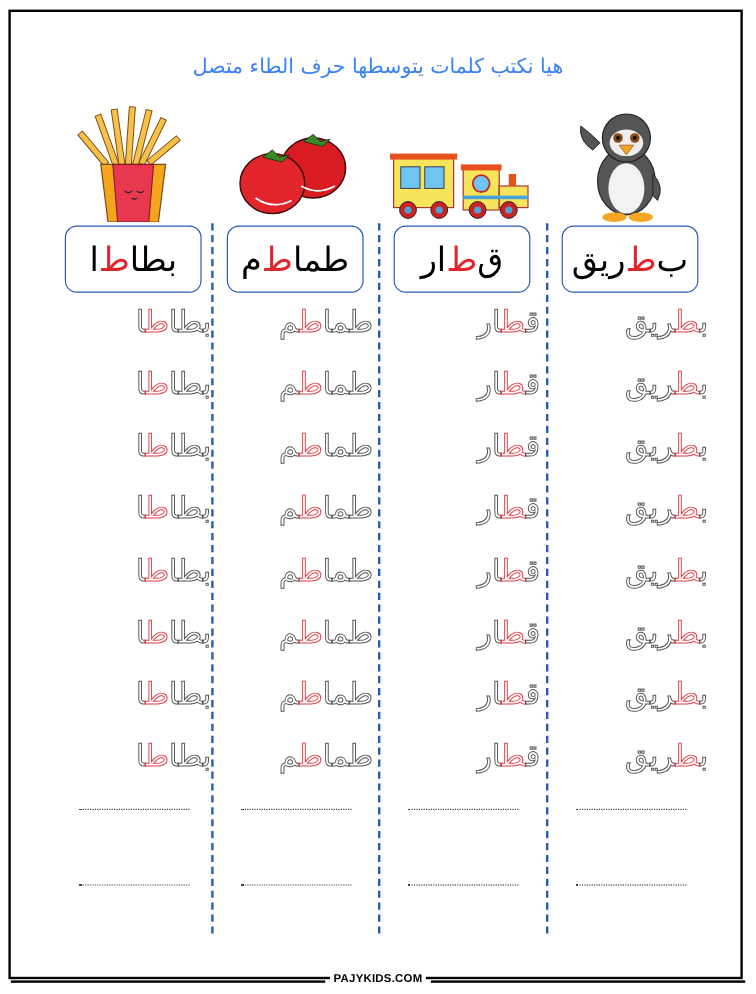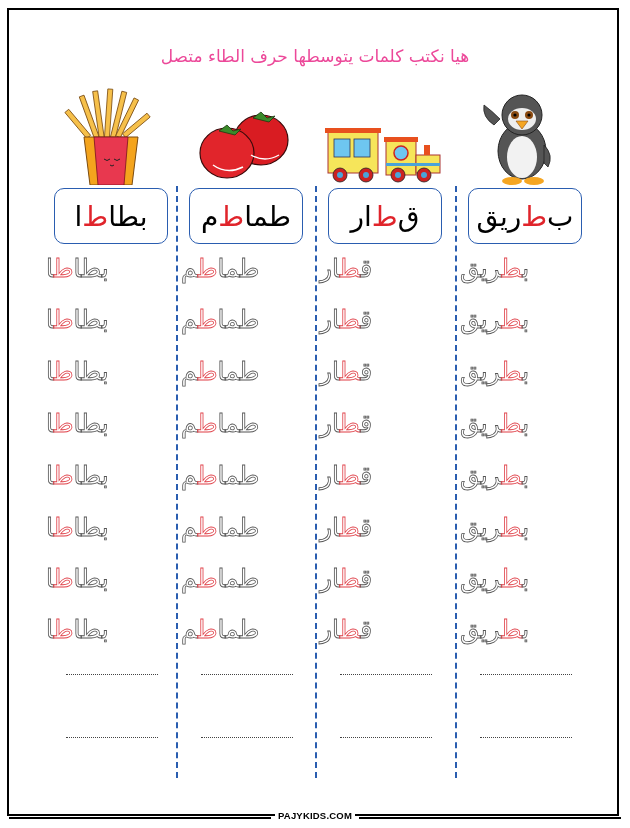--- a/index.html
+++ b/index.html
@@ -1,31 +1,31 @@
 <!DOCTYPE html>
 <html><head>
 <meta charset="utf-8">
 <style>
   html, body { margin:0; padding:0; background:#fff; }
   body { width:630px; height:828px; position:relative; overflow:hidden;
          font-family:"DejaVu Sans", sans-serif; }
   .frame { position:absolute; left:7px; top:8px; width:612px; height:808px;
            border:2.5px solid #000; box-sizing:border-box; }
   .title { position:absolute; left:0; right:0; top:46px; text-align:center;
-           font-size:17px; color:#ec4899; direction:rtl; }
+           font-size:17px; color:#3b82f6; direction:rtl; }
   .divider { position:absolute; top:186px; height:592px; width:0;
              border-left:2px dashed #2a5db0; }
   .col { position:absolute; top:0; width:130px; }
   .pic { position:absolute; top:85px; left:0; width:130px; height:100px; }
   .word-box { position:absolute; top:188px; left:8px; width:114px; height:56px;
               border:1.5px solid #2a5db0; border-radius:10px; box-sizing:border-box;
               display:flex; align-items:center; justify-content:center;
               font-size:28px; direction:rtl; color:#000; background:#fff; }
   .word-box .hl { color:#e0242b; }
-  .trace { position:absolute; left:0; width:130px; text-align:left;
+  .trace { position:absolute; left:0; width:130px; text-align:right;
            font-size:25px; direction:rtl; color:transparent;
            -webkit-text-stroke:0.8px #555; }
   .trace .hl { -webkit-text-stroke:0.8px #e0424a; }
   .line { position:absolute; left:20px; width:92px; height:0;
           border-top:1.5px dotted #444; }
   .footer-line { position:absolute; top:817px; height:0; border-top:2px solid #000; }
   .footer { position:absolute; top:810px; left:0; right:0; text-align:center;
             font-family:"Liberation Sans", sans-serif; font-weight:bold;
             font-size:9.5px; letter-spacing:0.2px; }
   .footer span { background:#fff; padding:0 3px; }

